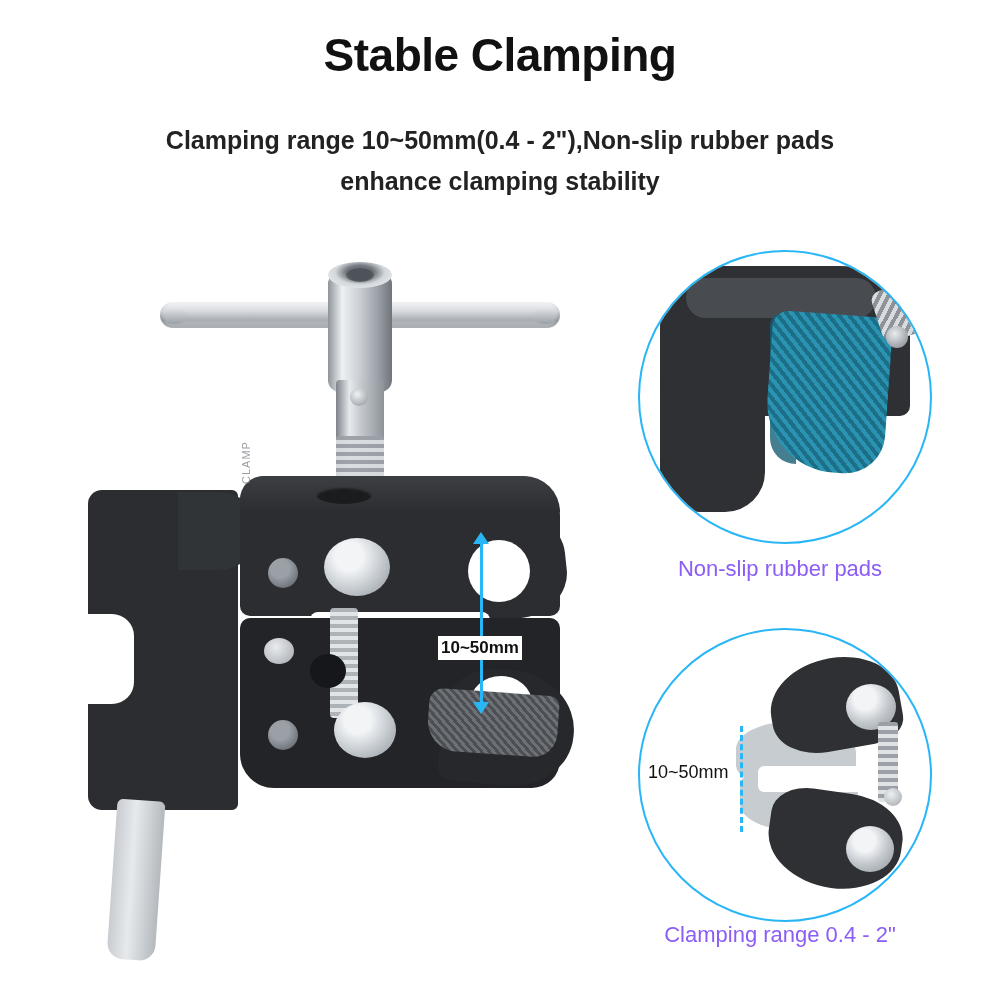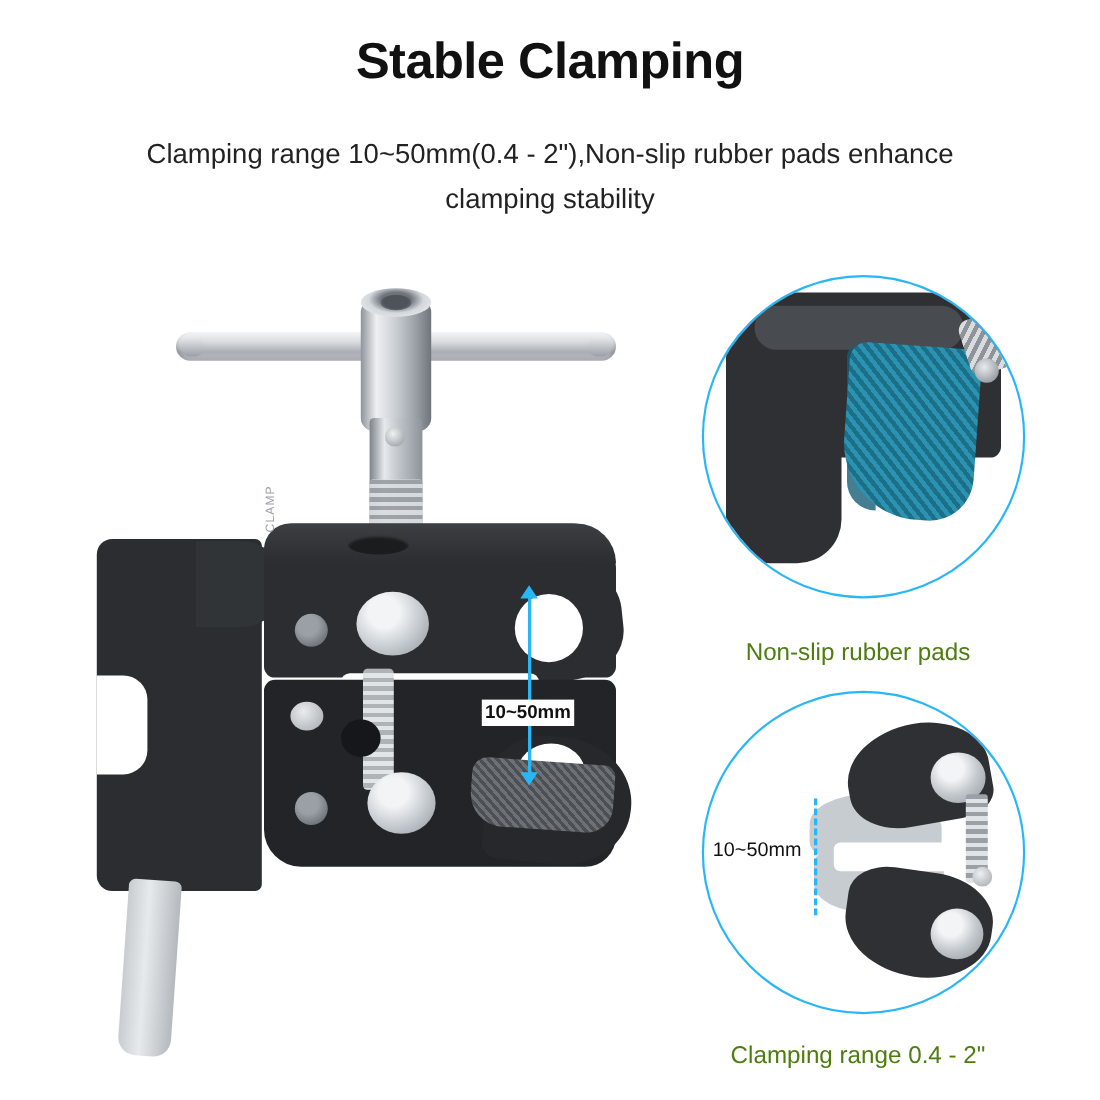--- a/index.html
+++ b/index.html
@@ -30,21 +30,21 @@
   }
   .subtitle {
     position: absolute;
     top: 120px;
     left: 120px;
     width: 760px;
     text-align: center;
     font-size: 25px;
     line-height: 41px;
     color: #222;
-    font-weight: 400;
+    font-weight: 700;
   }
 
   
   .product-stage {
     position: absolute;
     left: 60px;
     top: 240px;
     width: 560px;
     height: 720px;
   }
@@ -350,22 +350,21 @@
     background: #ffffff;
   }
   #callout-top { left: 638px; top: 250px; }
   #callout-bottom { left: 638px; top: 628px; }
 
   .callout-caption {
     position: absolute;
     width: 360px;
     text-align: center;
     font-size: 22px;
-    color: #4d7c0f;
-    margin-top: 24px;
+    color: #8b5cf6;
   }
   #caption-top { left: 600px; top: 556px; }
   #caption-bottom { left: 600px; top: 922px; }
 
   
   .z-jaw-body {
     position: absolute;
     left: 20px;
     top: 14px;
     width: 250px;

